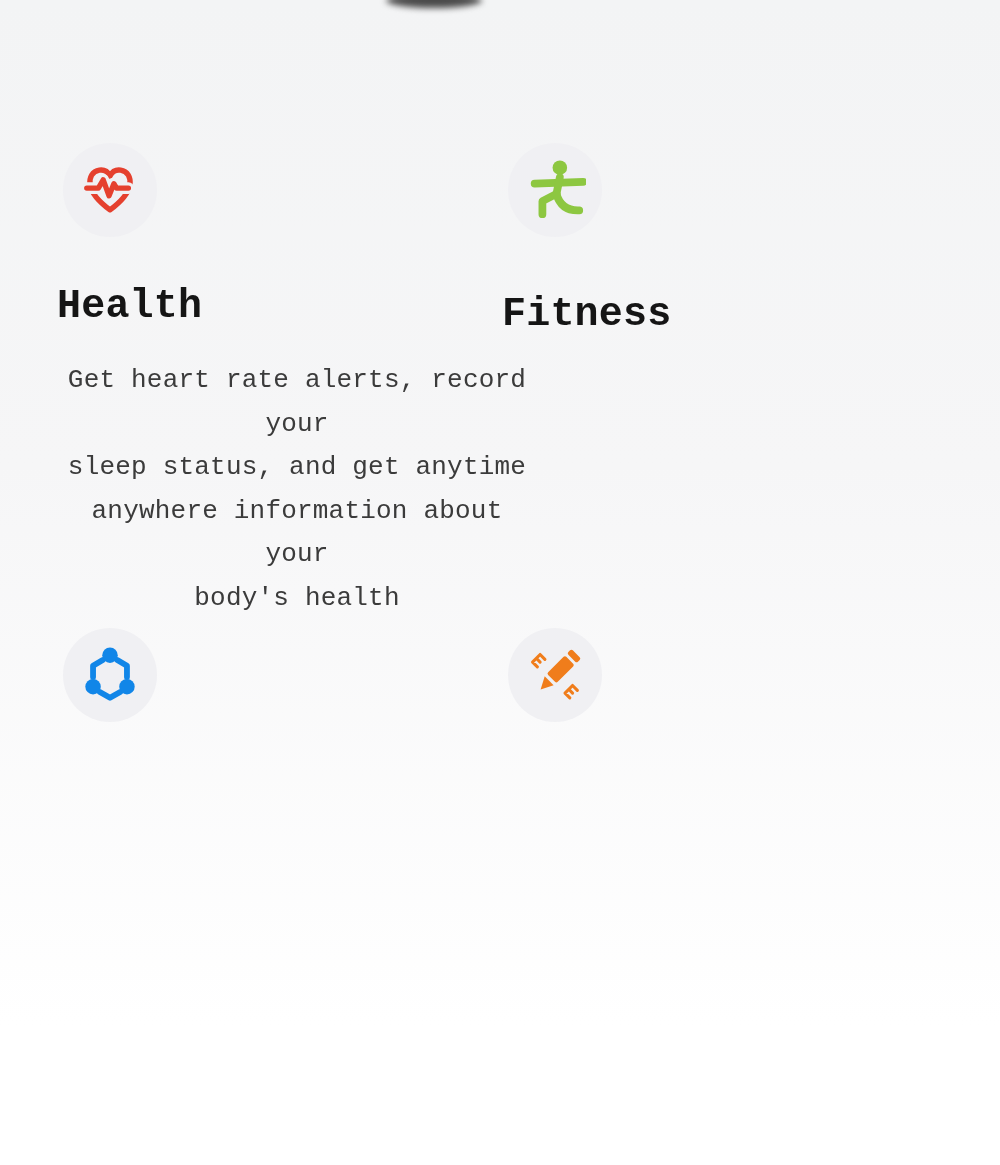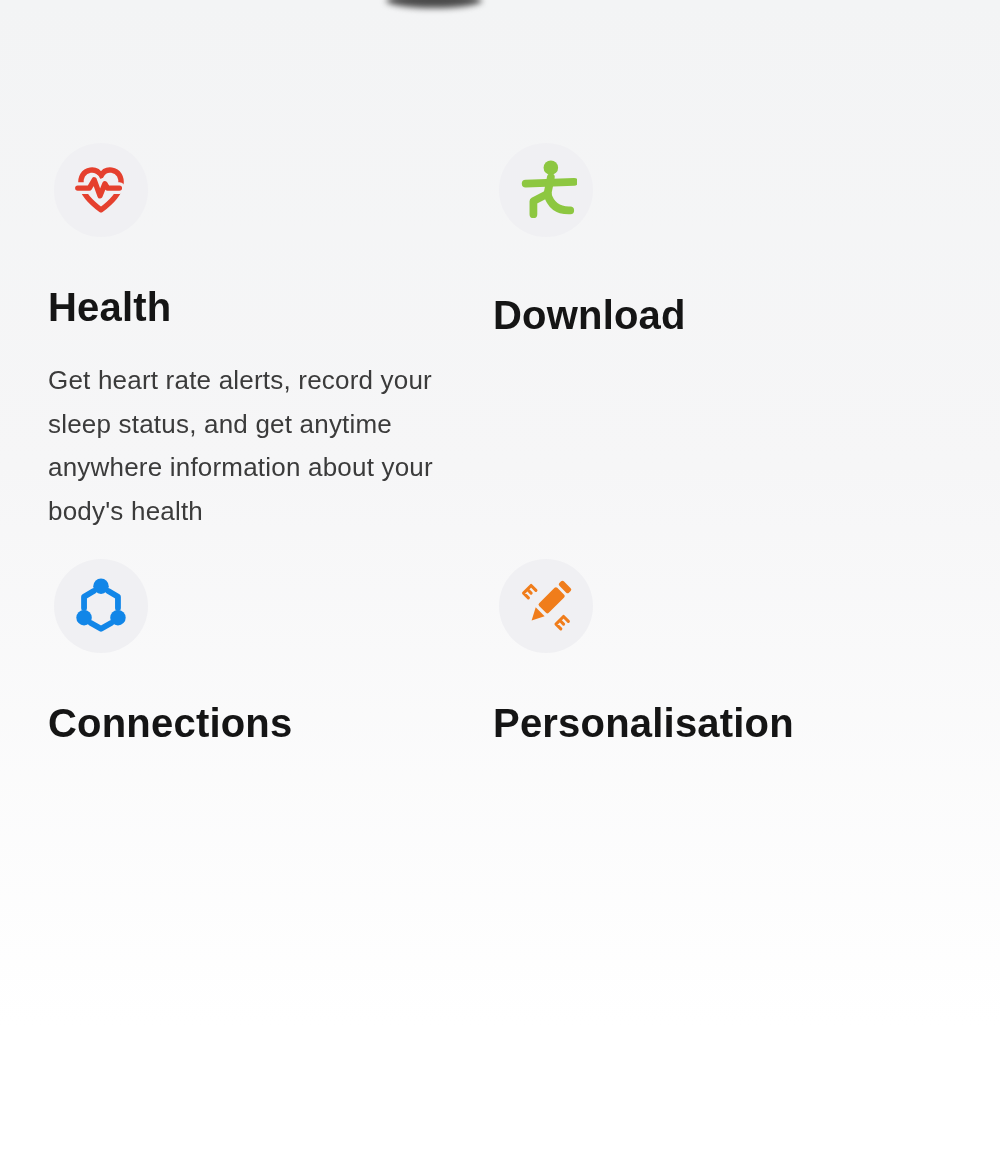--- a/index.html
+++ b/index.html
@@ -20,25 +20,26 @@
     top: -7px;
     width: 96px;
     height: 15px;
     border-radius: 50%;
     background: #4a4a4a;
     filter: blur(3px);
   }
 
   .features-grid {
     position: absolute;
-    left: 48px;
+    left: 57px;
     top: 143px;
     display: grid;
     grid-template-columns: 445px 480px;
-    row-gap: 26px;
+    row-gap: 8px;
+    font-family: Liberation Mono, monospace;
   }
 
   .feature { display: block; }
 
   .icon-circle {
     width: 94px;
     height: 94px;
     border-radius: 50%;
     background: #f0f0f3;
     display: flex;
@@ -63,20 +64,21 @@
   .feature p {
     margin: 28px 0 0 0;
     font-size: 26px;
     line-height: 43.5px;
     font-weight: 400;
     color: #3b3b3b;
     letter-spacing: 0.2px;
     white-space: pre-line;
     width: max-content;
     max-width: 480px;
+    text-align: center;
   }
 
   
   .cut-stroke { stroke: #f0f0f3; }
 </style>
 </head>
 <body>
 
 <div class="watch-fragment"></div>
 
@@ -108,55 +110,53 @@
       <svg viewBox="0 0 64 64">
         <g stroke-width="8" stroke-linecap="round" stroke-linejoin="round" stroke="#8DC741" fill="#8DC741">
           <circle cx="37" cy="9" r="7.5" stroke="none"></circle>
           <path fill="none" d="M11 25.5 L61 23.5"></path>
           <path fill="none" d="M37 19 L33.5 36"></path>
           <path fill="none" d="M33.5 36 L19 43.5 L19 57"></path>
           <path fill="none" d="M33.5 36 C36.5 47 44 53.5 57 53"></path>
         </g>
       </svg>
     </div>
-    <h2>Download</h2>
+    <h2>Fitness</h2>
   </section>
 
   <section class="feature">
     <div class="icon-circle">
       <svg viewBox="0 0 64 64">
         <g stroke="#1186E8" fill="#1186E8">
           <g fill="none" stroke-width="6" stroke-linejoin="round" stroke-linecap="round">
             <path d="M24.5 16.5 L14.5 22.5 L14.5 34"></path>
             <path d="M39.5 16.5 L49.5 22.5 L49.5 34"></path>
             <path d="M21.5 49.5 L32 55.5 L42.5 49.5"></path>
           </g>
           <g stroke="none">
             <circle cx="32" cy="11.5" r="8"></circle>
             <circle cx="14.5" cy="44" r="8"></circle>
             <circle cx="49.5" cy="44" r="8"></circle>
           </g>
         </g>
       </svg>
     </div>
-    <h2>Connections</h2>
   </section>
 
   <section class="feature">
     <div class="icon-circle">
       <svg viewBox="0 0 64 64">
         <g fill="#F07D1B" stroke="#F07D1B">
           <g stroke="none" transform="rotate(45 32 32)">
             <rect x="25" y="1" width="14" height="6.5" rx="2"></rect>
             <rect x="25" y="10.5" width="14" height="26.5" rx="2"></rect>
             <path d="M25.5 40.5 L38.5 40.5 L32 53 Z"></path>
           </g>
           <g fill="none" stroke-width="3.2" stroke-linecap="round">
             <path transform="translate(14.5 16.5) rotate(45)" d="M-2.5 -5.5 L-2.5 5.5 M-2.5 -5.5 L4.5 -5.5 M-2.5 0 L3 0 M-2.5 5.5 L4.5 5.5"></path>
             <path transform="translate(48 48.5) rotate(45)" d="M-2.5 -5.5 L-2.5 5.5 M-2.5 -5.5 L4.5 -5.5 M-2.5 0 L3 0 M-2.5 5.5 L4.5 5.5"></path>
           </g>
         </g>
       </svg>
     </div>
-    <h2>Personalisation</h2>
   </section>
 
 </div>
 
 </body></html>

